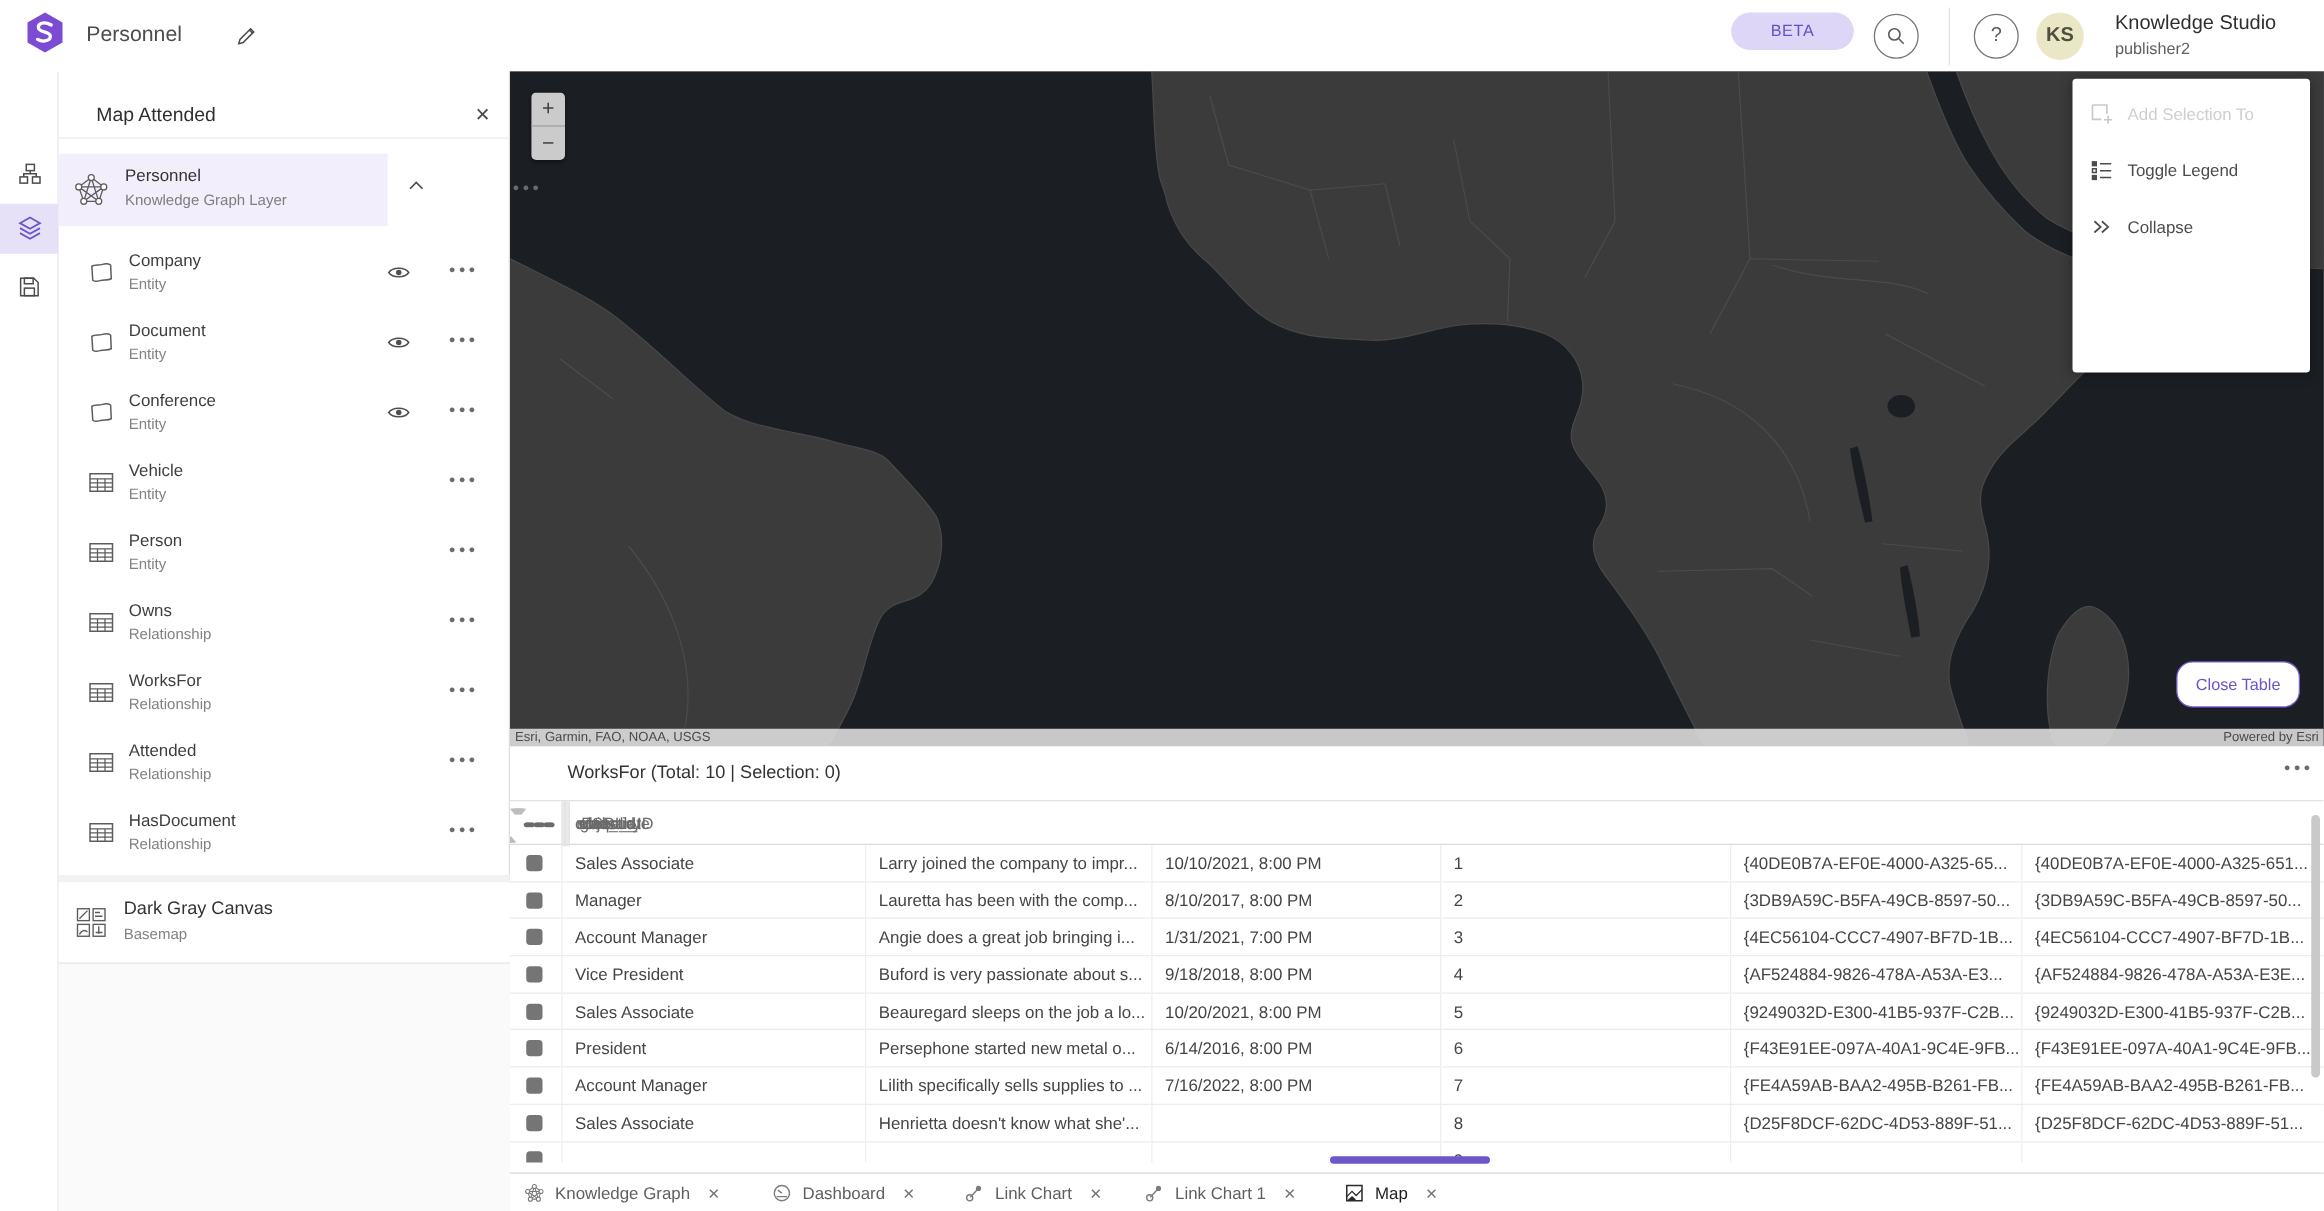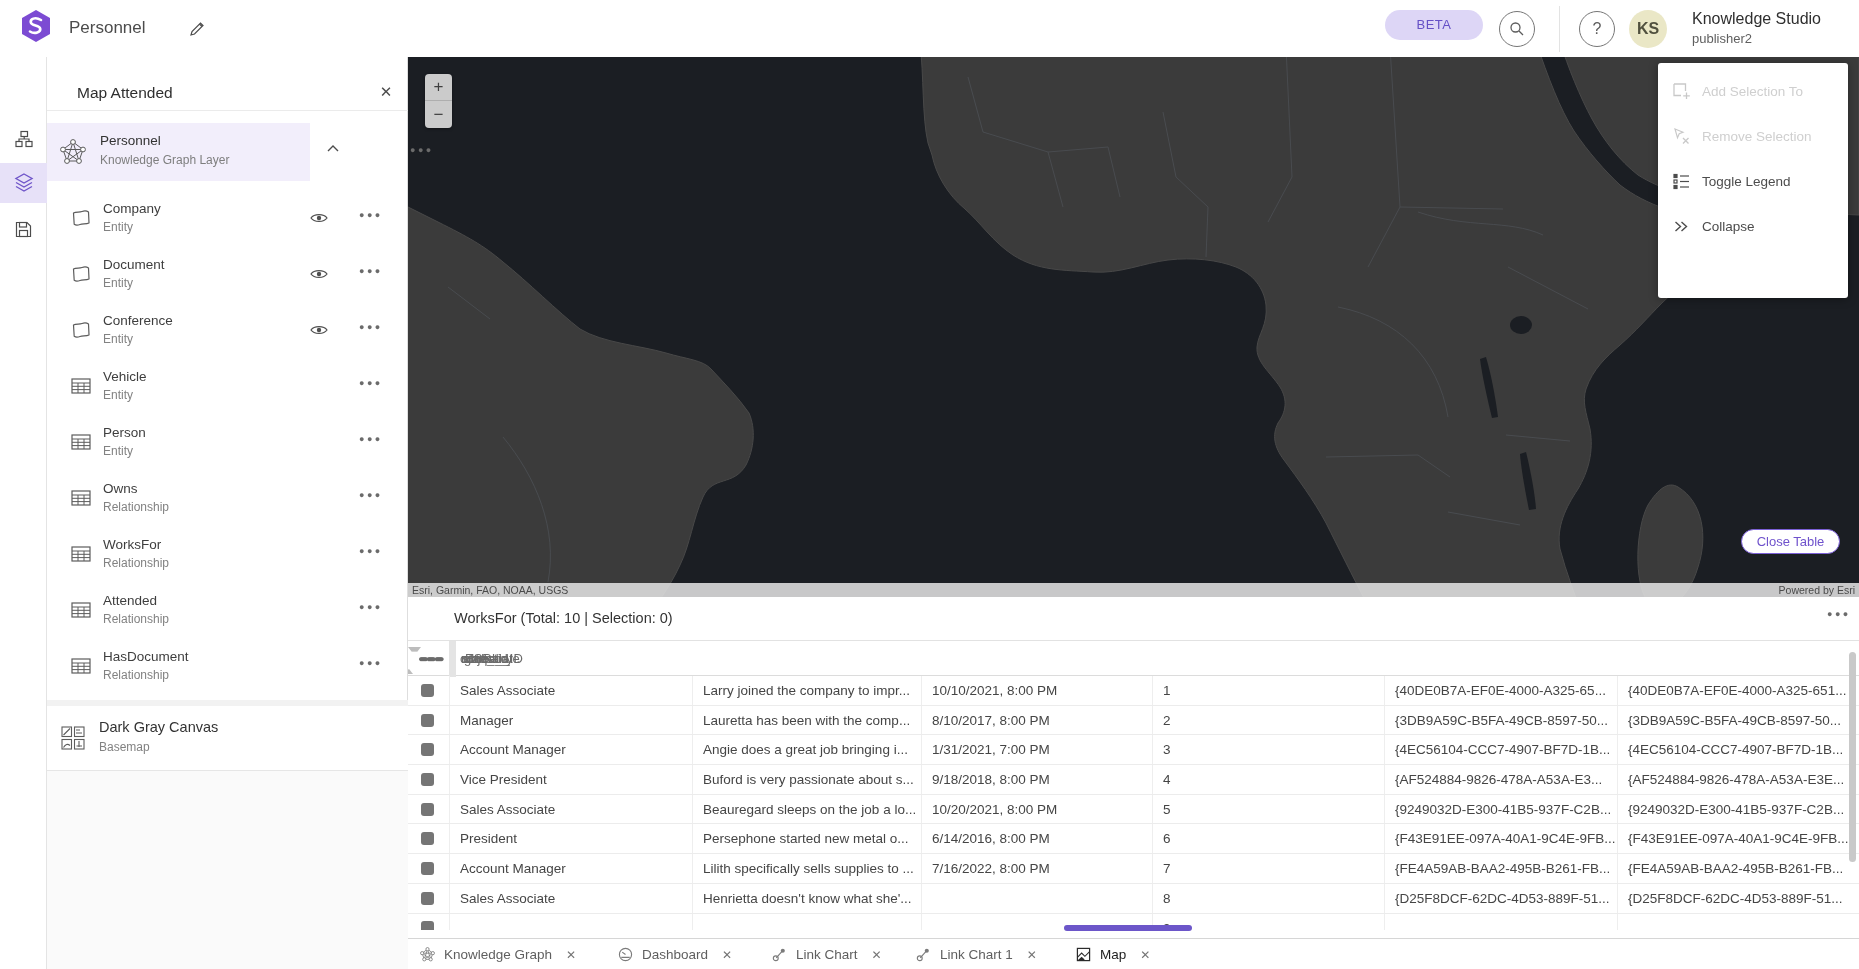--- a/index.html
+++ b/index.html
@@ -63,21 +63,21 @@
     align-items:center; justify-content:center; cursor:pointer; }
   #zoom-in { border-bottom:1px solid #aeaeae; }
   #map-menu { position:absolute; left:1250px; top:6px; width:190px; height:235px; background:#fff; border-radius:3px;
     box-shadow:0 1px 10px rgba(0,0,0,.35); padding-top:6px; }
   .menu-item { position:relative; height:45px; display:flex; align-items:center; cursor:pointer; }
   .menu-item .mi-icon { position:absolute; left:14px; width:19px; height:19px; }
   .menu-item .mi-label { position:absolute; left:44px; font-size:13.5px; color:#4c4c4c; }
   .menu-item.is-disabled { cursor:default; }
   .menu-item.is-disabled .mi-label { color:#cfcfcf; }
   .menu-item.is-disabled svg { opacity:.3; }
-  #close-table-btn { position:absolute; left:1333px; top:472px; width:99px; height:25px; background:#fff;
+  #close-table-btn { position:absolute; left:1333px; top:472px; width:99px; height:37px; background:#fff;
     border:1.5px solid #7b5fd6; border-radius:13px; color:#6f52cc; font-size:13px; display:flex; align-items:center;
     justify-content:center; cursor:pointer; }
   #attribution { position:absolute; left:0; top:526px; width:1451px; height:14px; background:rgba(224,224,224,.88);
     font-size:10.5px; color:#4a4a4a; display:flex; justify-content:space-between; padding:0 4px; line-height:14px;}
   
   #table { position:absolute; left:408px; top:597px; width:1451px; height:341px; background:#fff; z-index:10; overflow:hidden;}
   #table-title { position:absolute; left:46px; top:13px; font-size:14.5px; color:#333; }
   #table-dots { position:absolute; left:1419px; top:12px; cursor:pointer;}
   #thead { position:absolute; left:0; top:43px; width:1451px; height:36px; display:flex; border-top:1px solid #e2e2e2; border-bottom:1px solid #dcdcdc;}
   .th { position:relative; height:36px; border-right:1px solid #e4e4e4; }
@@ -433,29 +433,20 @@
   <div id="map-menu">
 
   <div class="menu-item is-disabled">
         <svg class="mi-icon" viewBox="0 0 19 19">
           <path d="M2 2 H13.5 V9 M9 13.5 H2 V2" fill="none" stroke="#4c4c4c" stroke-width="1.3"></path>
           <path d="M14.5 10.5 V17 M11.2 13.8 H17.8" stroke="#4c4c4c" stroke-width="1.3"></path>
         </svg>
 
         <span class="mi-label">Add Selection To</span>
       </div>
-      <div class="menu-item is-disabled">
-
-        <svg class="mi-icon" viewBox="0 0 19 19">
-          <path d="M3 2 L11 5.2 L7.2 6.8 L5.5 10.8 Z" fill="none" stroke="#4c4c4c" stroke-width="1.2"></path>
-          <path d="M11 11 L16.5 16.5 M16.5 11 L11 16.5" stroke="#4c4c4c" stroke-width="1.3"></path>
-        </svg>
-
-        <span class="mi-label">Remove Selection</span>
-      </div>
       <div class="menu-item">
 
         <svg class="mi-icon" viewBox="0 0 19 19">
           <g stroke="#4c4c4c" stroke-width="1.2" fill="none">
             <rect x="2" y="2.5" width="3" height="3" fill="#4c4c4c"></rect>
             <path d="M8 4 H17"></path>
             <rect x="2" y="8" width="3" height="3"></rect>
             <path d="M8 9.5 H17"></path>
             <rect x="2" y="13.5" width="3" height="3" fill="#4c4c4c"></rect>
             <path d="M8 15 H17"></path>

